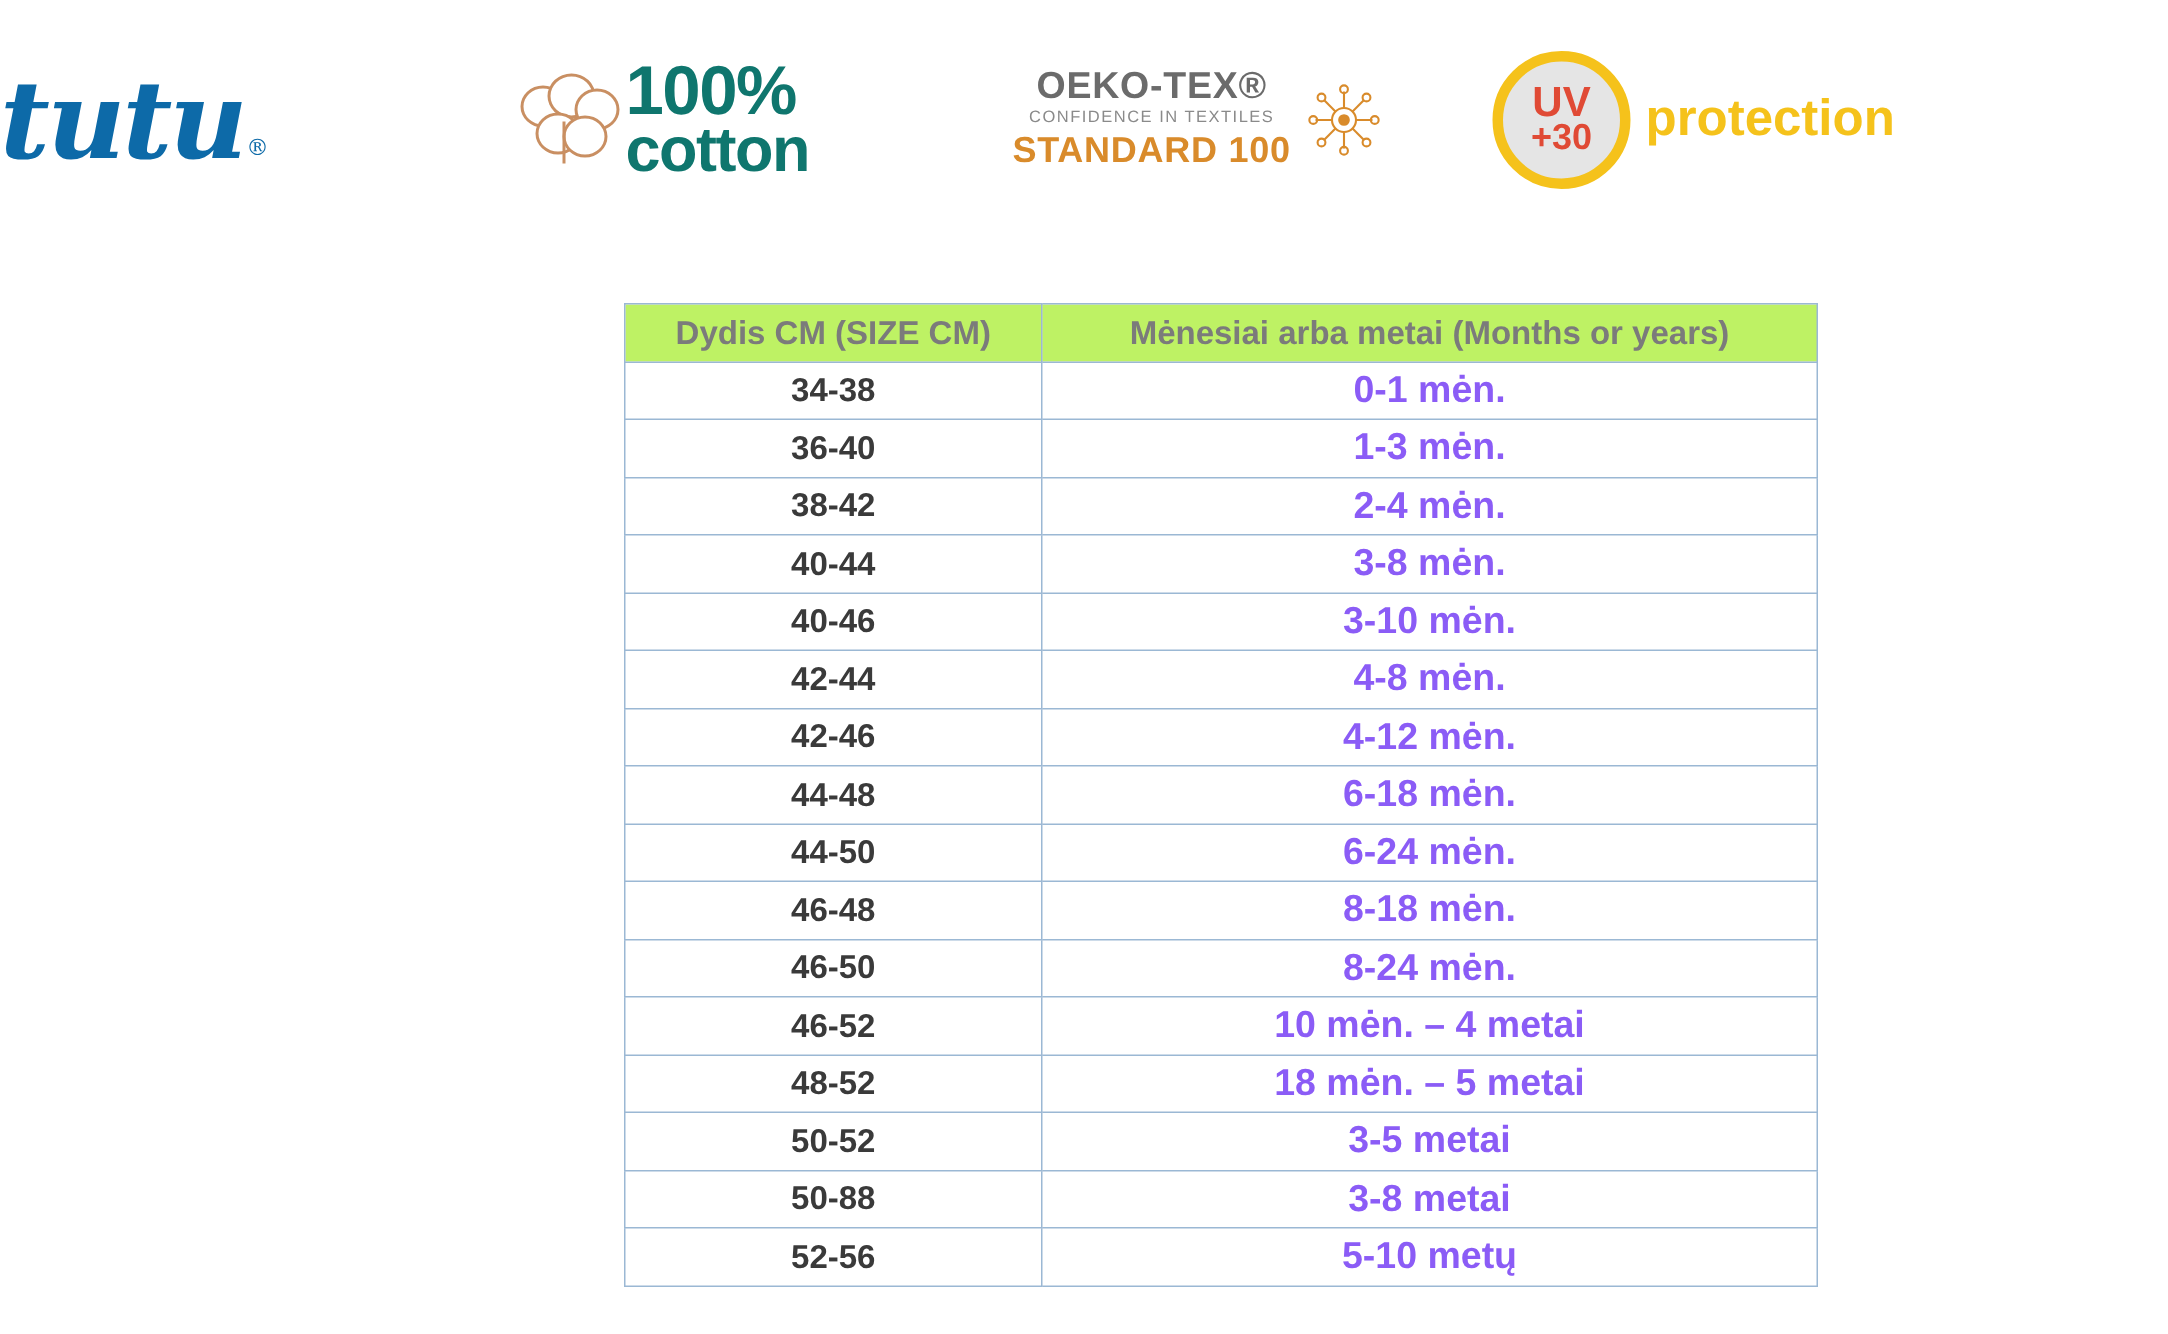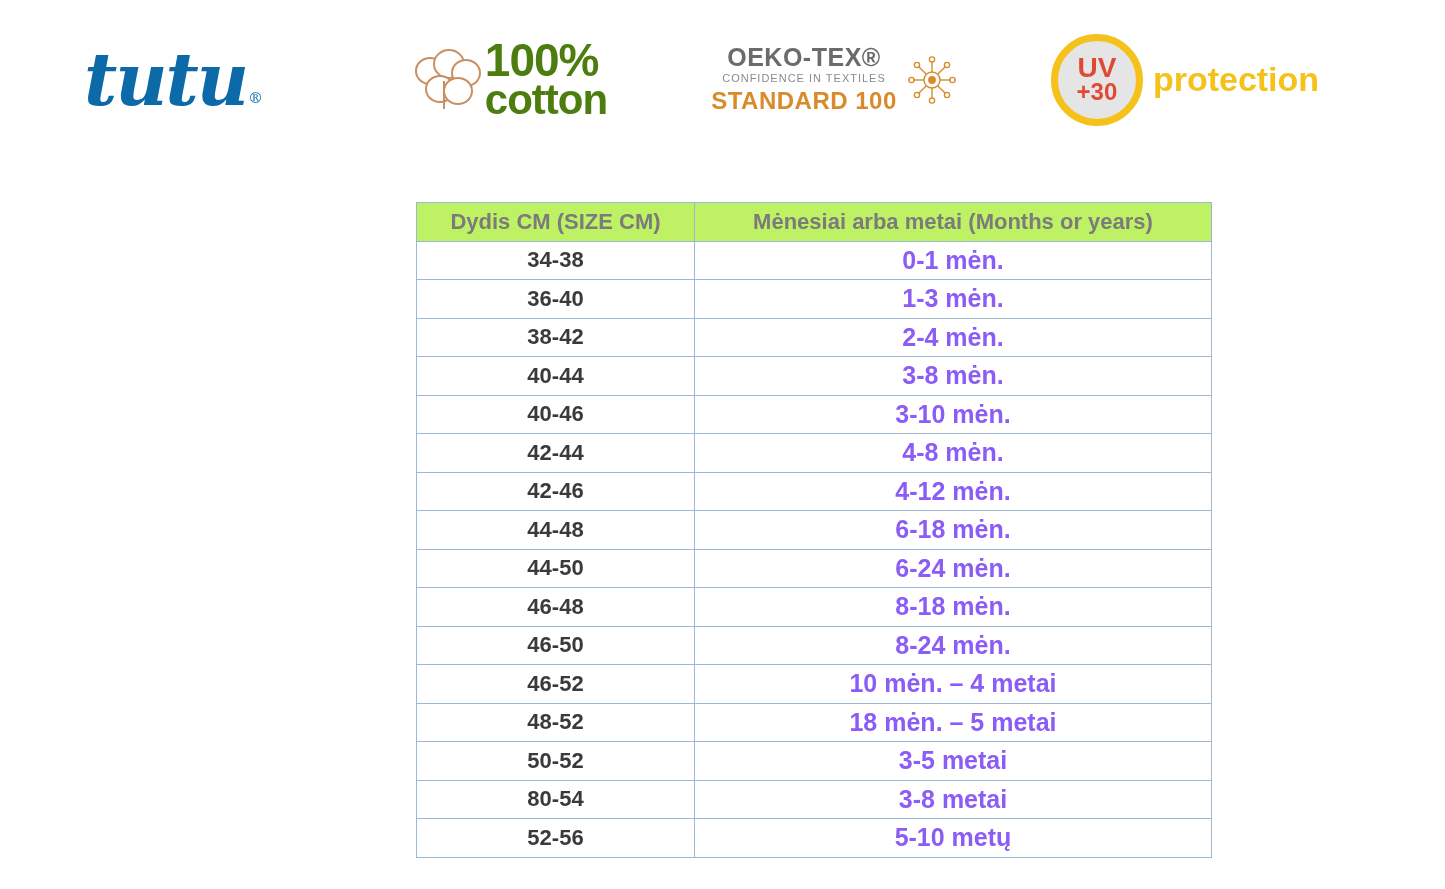--- a/index.html
+++ b/index.html
@@ -23,21 +23,20 @@
     left: 0;
     width: 1445px;
     height: 115px;
     display: flex;
     align-items: center;
   }
 
   .logo-block {
     display: flex;
     align-items: center;
-    justify-content: center;
     height: 115px;
   }
 
   .logo-tutu { width: 345px; }
   .logo-cotton { width: 330px; }
   .logo-oeko { width: 320px; }
   .logo-uv { width: 380px; }
 
   
   .tutu-word {
@@ -87,21 +86,21 @@
   .cotton-stem {
     position: absolute;
     left: 30px;
     top: 34px;
     width: 2px;
     height: 28px;
     background: #c98f62;
   }
   .cotton-text {
     line-height: 0.92;
-    color: #4d7c0f;
+    color: #0f766e;
     font-weight: bold;
   }
   .cotton-100 { font-size: 46px; letter-spacing: -1px; }
   .cotton-name { font-size: 42px; letter-spacing: -1px; }
 
   
   .oeko-wrap {
     text-align: center;
     display: flex;
     align-items: center;
@@ -349,21 +348,21 @@
         </tr>
         <tr>
           <td class="cell-size">48-52</td>
           <td class="cell-age">18 mėn. – 5 metai</td>
         </tr>
         <tr>
           <td class="cell-size">50-52</td>
           <td class="cell-age">3-5 metai</td>
         </tr>
         <tr>
-          <td class="cell-size">80-54</td>
+          <td class="cell-size">50-88</td>
           <td class="cell-age">3-8 metai</td>
         </tr>
         <tr>
           <td class="cell-size">52-56</td>
           <td class="cell-age">5-10 metų</td>
         </tr>
       </tbody>
   </table>
 </div>
 

